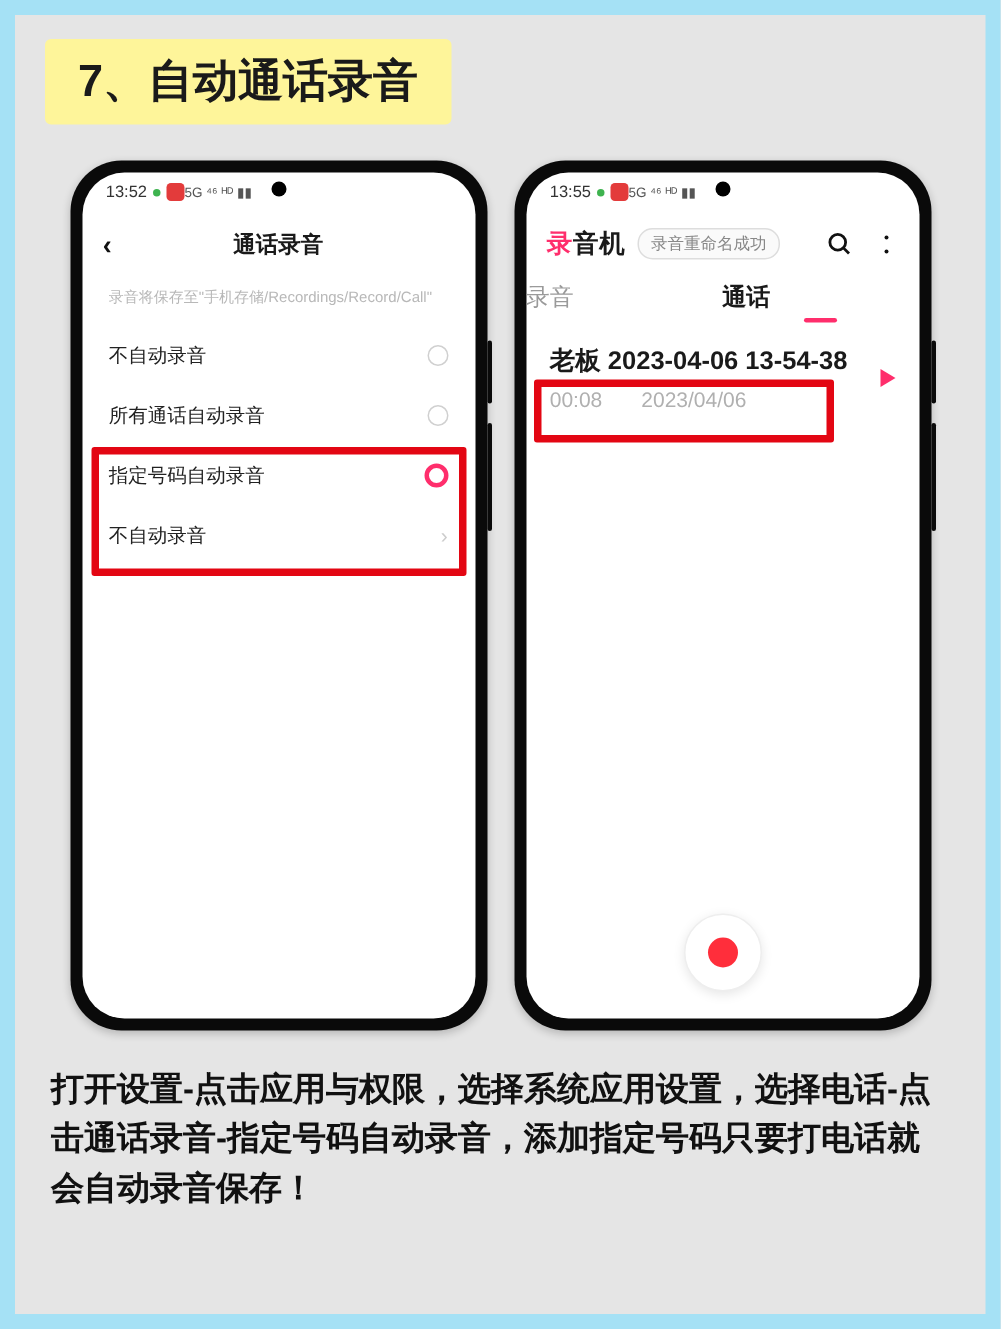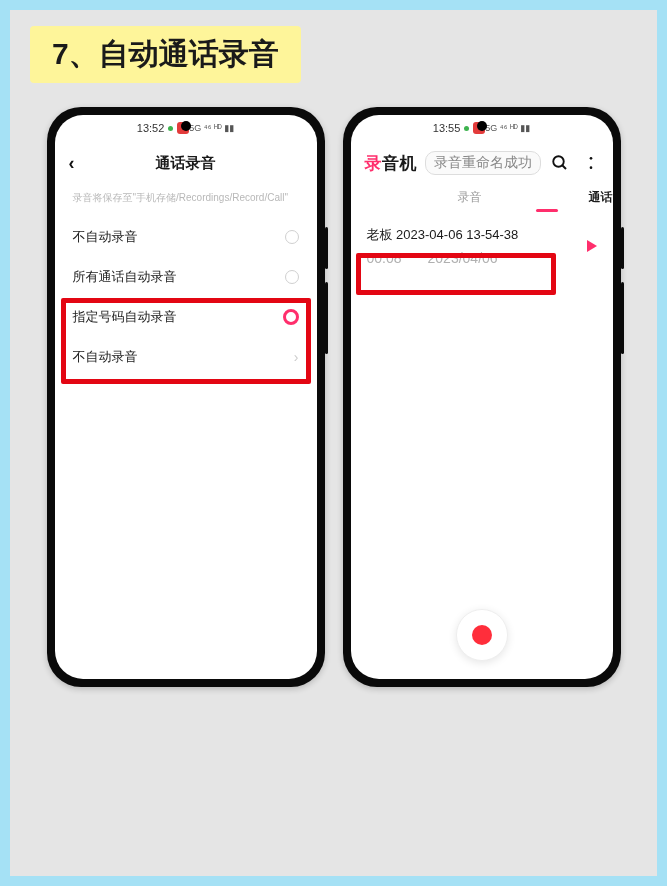--- a/index.html
+++ b/index.html
@@ -72,21 +72,21 @@
       overflow: hidden;
       position: relative;
       display: flex;
       flex-direction: column;
     }
     
     .status-bar {
       height: 26px;
       display: flex;
       align-items: center;
-      justify-content: center;
+      justify-content: flex-start;
       padding: 0 16px;
       font-size: 11px;
       color: #333;
       position: relative;
     }
     .status-left { display: flex; align-items: center; gap: 4px; }
     .status-right { display: flex; align-items: center; gap: 3px; font-size: 9px; color: #555; }
     .punch-hole {
       position: absolute;
       left: 50%;
@@ -159,37 +159,37 @@
       gap: 8px;
     }
     .p2-title {
       font-size: 17px;
       font-weight: 800;
       color: #1a1a1a;
       letter-spacing: 0.5px;
     }
     .p2-title .accent { color: #ff2e6c; }
     .p2-toast {
-      font-size: 14px;
+      font-size: 11px;
       color: #888;
       border: 1px solid #ddd;
       border-radius: 10px;
       padding: 2px 8px;
       background: #fafafa;
     }
     .p2-header-right { margin-left: auto; display: flex; align-items: center; gap: 14px; }
     .search-icon svg, .more-icon svg { display: block; }
     .p2-tabs {
       display: flex;
       padding: 8px 0 4px;
     }
     .p2-tab {
       flex: 1;
-      text-align: right;
-      font-size: 12px;
+      text-align: left;
+      font-size: 16px;
       color: #9a9a9a;
       position: relative;
       padding-bottom: 6px;
     }
     .p2-tab.active { color: #1a1a1a; font-weight: 700; }
     .p2-tab.active::after {
       content: "";
       position: absolute;
       bottom: 0;
       left: 50%;
@@ -198,21 +198,21 @@
       height: 3px;
       background: #ff2e6c;
       border-radius: 2px;
     }
     .p2-entry {
       display: flex;
       align-items: center;
       padding: 10px 16px;
     }
     .p2-entry-text { flex: 1; }
-    .p2-entry-title { font-size: 13px; color: #1a1a1a; font-weight: 400; }
+    .p2-entry-title { font-size: 17px; color: #1a1a1a; font-weight: 700; }
     .p2-entry-sub { font-size: 14px; color: #b0b0b0; margin-top: 6px; display: flex; gap: 26px; }
     .play-triangle {
       width: 0; height: 0;
       border-left: 10px solid #ff2e6c;
       border-top: 6px solid transparent;
       border-bottom: 6px solid transparent;
     }
     .hb2 { left: 5px; top: 138px; width: 200px; height: 42px; }
     .record-btn-wrap {
       position: absolute;
@@ -352,13 +352,14 @@
         <div class="record-btn-wrap">
           <div class="record-btn">
             <div class="record-dot"></div>
           </div>
         </div>
       </div>
     </div>
 
   </div>
 
+  <div class="caption">打开设置-点击应用与权限，选择系统应用设置，选择电话-点击通话录音-指定号码自动录音，添加指定号码只要打电话就会自动录音保存！</div>
 </div>
 
 </body></html>

